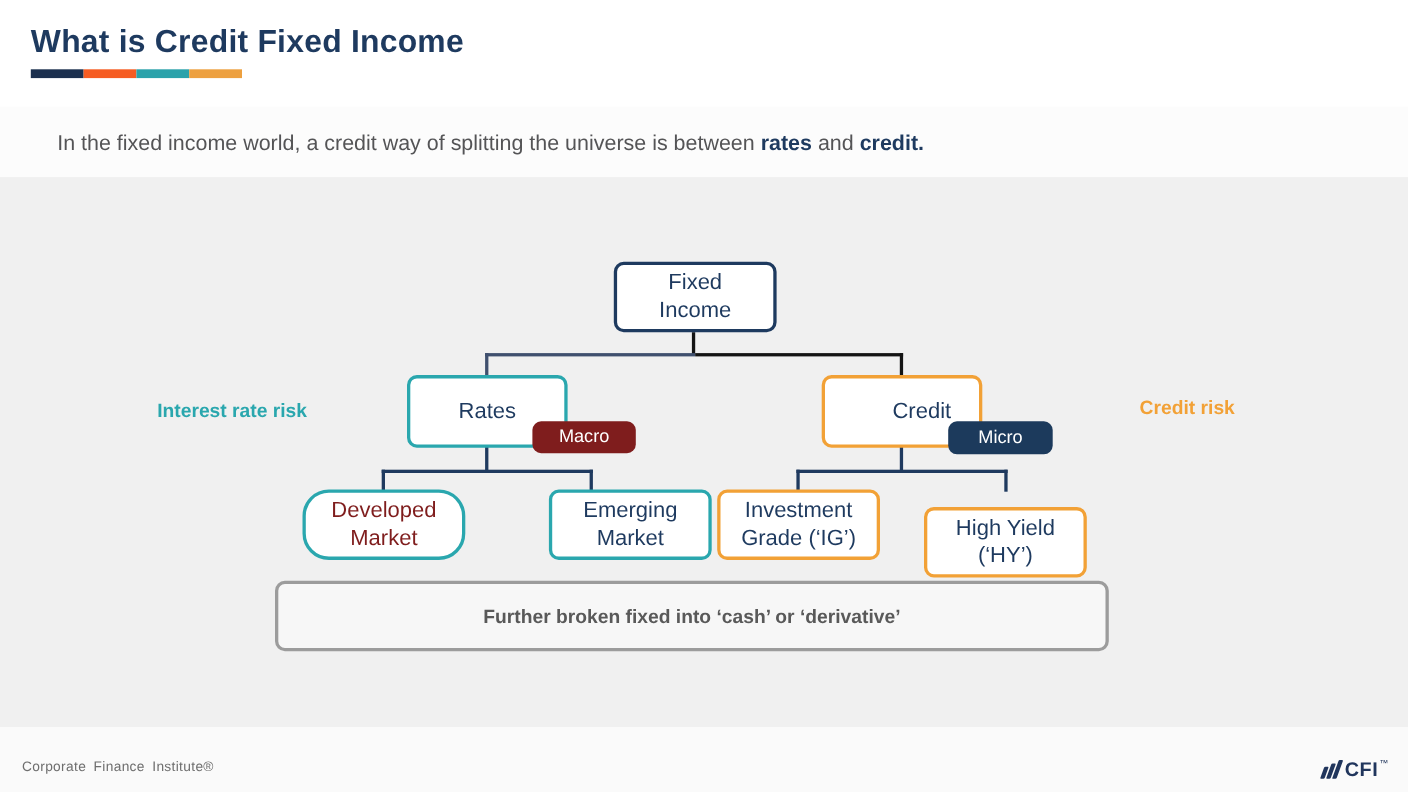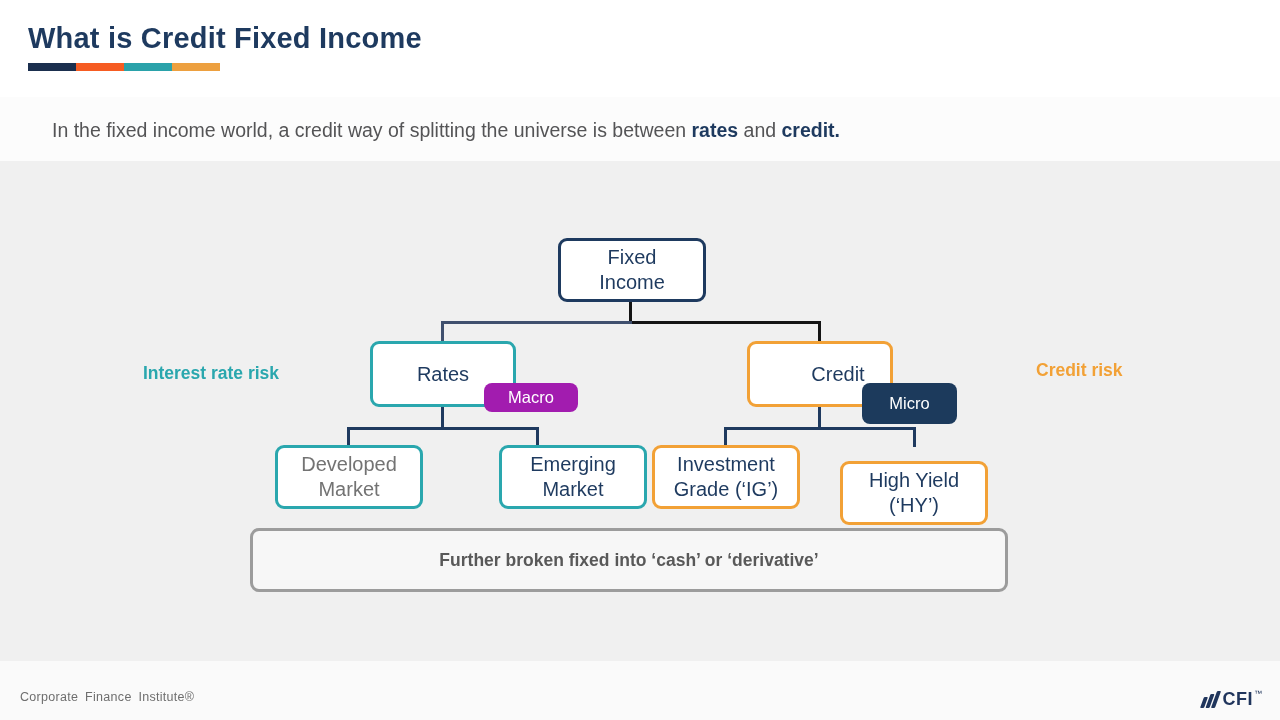--- a/index.html
+++ b/index.html
@@ -32,21 +32,21 @@
   #node-credit { left:747px; top:341px; width:146px; height:66px;padding-left:36px; }
   #node-dm     { left:275px; top:445px; width:148px; height:64px; }
   #node-em     { left:463px; top:445px; width:148px; height:64px; }
   #node-ig     { left:652px; top:445px; width:148px; height:64px; }
   #node-hy     { left:840px; top:445px; width:148px; height:64px;margin-top:16px; }
 
   
   .badge { position:absolute; border-radius:8px; color:#ffffff; display:flex; align-items:center;
            justify-content:center; font-size:16.5px; z-index:5; }
   #badge-macro { left:484px; top:383px; width:94px; height:29px; }
-  #badge-micro { left:862px; top:383px; width:95px; height:41px; }
+  #badge-micro { left:862px; top:383px; width:95px; height:30px; }
 
   
   .risk-label { position:absolute; font-size:17.5px; font-weight:700; }
   #label-left  { left:126px; top:363px; width:170px; text-align:center; }
   #label-right { left:1036px; top:360px; }
 
   
   .line { position:absolute; }
   .line--black { background:#141414; }
   .line--blue  { background:#40506e; }
@@ -115,27 +115,27 @@
   <div class="line line--navy" id="ln-credit-h"></div>
   <div class="line line--navy" id="ln-ig"></div>
   <div class="line line--navy" id="ln-hy"></div>
 
   <div class="node" id="node-root" style="color: rgb(30, 58, 95); border-color: rgb(30, 58, 95);">Fixed
 Income</div>
 
   <div class="node" id="node-rates" style="color: rgb(30, 58, 95); border-color: rgb(42, 167, 174);">Rates</div>
   <div class="node" id="node-credit" style="color: rgb(30, 58, 95); border-color: rgb(242, 161, 54);">Credit</div>
 
-  <div class="badge" id="badge-macro" style="background-color: #a21caf;">Macro</div>
+  <div class="badge" id="badge-macro" style="background-color: #7f1d1d;">Macro</div>
   <div class="badge" id="badge-micro" style="background-color: rgb(28, 58, 92);">Micro</div>
 
   <div class="risk-label" id="label-left" style="color: rgb(42, 167, 174);">Interest rate risk</div>
   <div class="risk-label" id="label-right" style="color: rgb(242, 161, 54);">Credit risk</div>
 
-  <div class="node" id="node-dm" style="color: #737373; border-color: rgb(42, 167, 174);">Developed
+  <div class="node" id="node-dm" style="color: #7f1d1d; border-color: rgb(42, 167, 174); border-radius: 24px;">Developed
 Market</div>
   <div class="node" id="node-em" style="color: rgb(30, 58, 95); border-color: rgb(42, 167, 174); margin-left: 36px;">Emerging
 Market</div>
   <div class="node" id="node-ig" style="color: rgb(30, 58, 95); border-color: rgb(242, 161, 54);">Investment
 Grade (‘IG’)</div>
   <div class="node" id="node-hy" style="color: rgb(30, 58, 95); border-color: rgb(242, 161, 54);">High Yield
 (‘HY’)</div>
 
   <div class="note">Further broken fixed into ‘cash’ or ‘derivative’</div>
 

